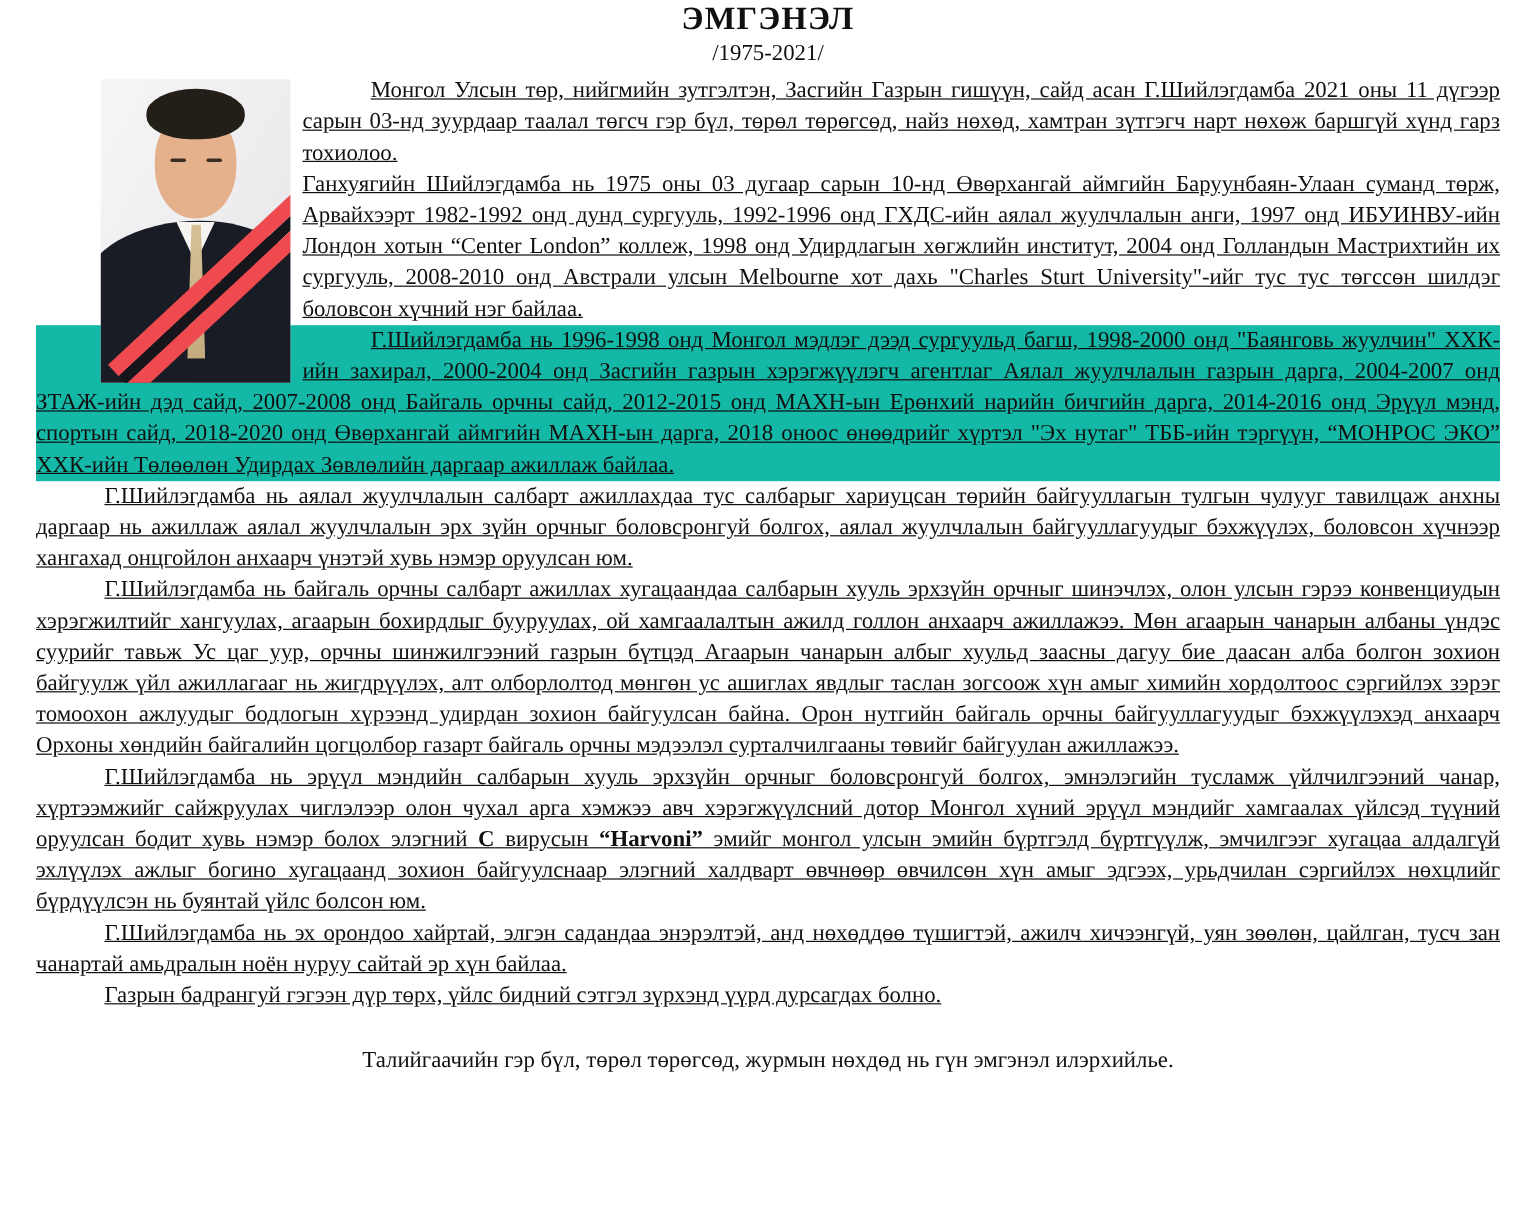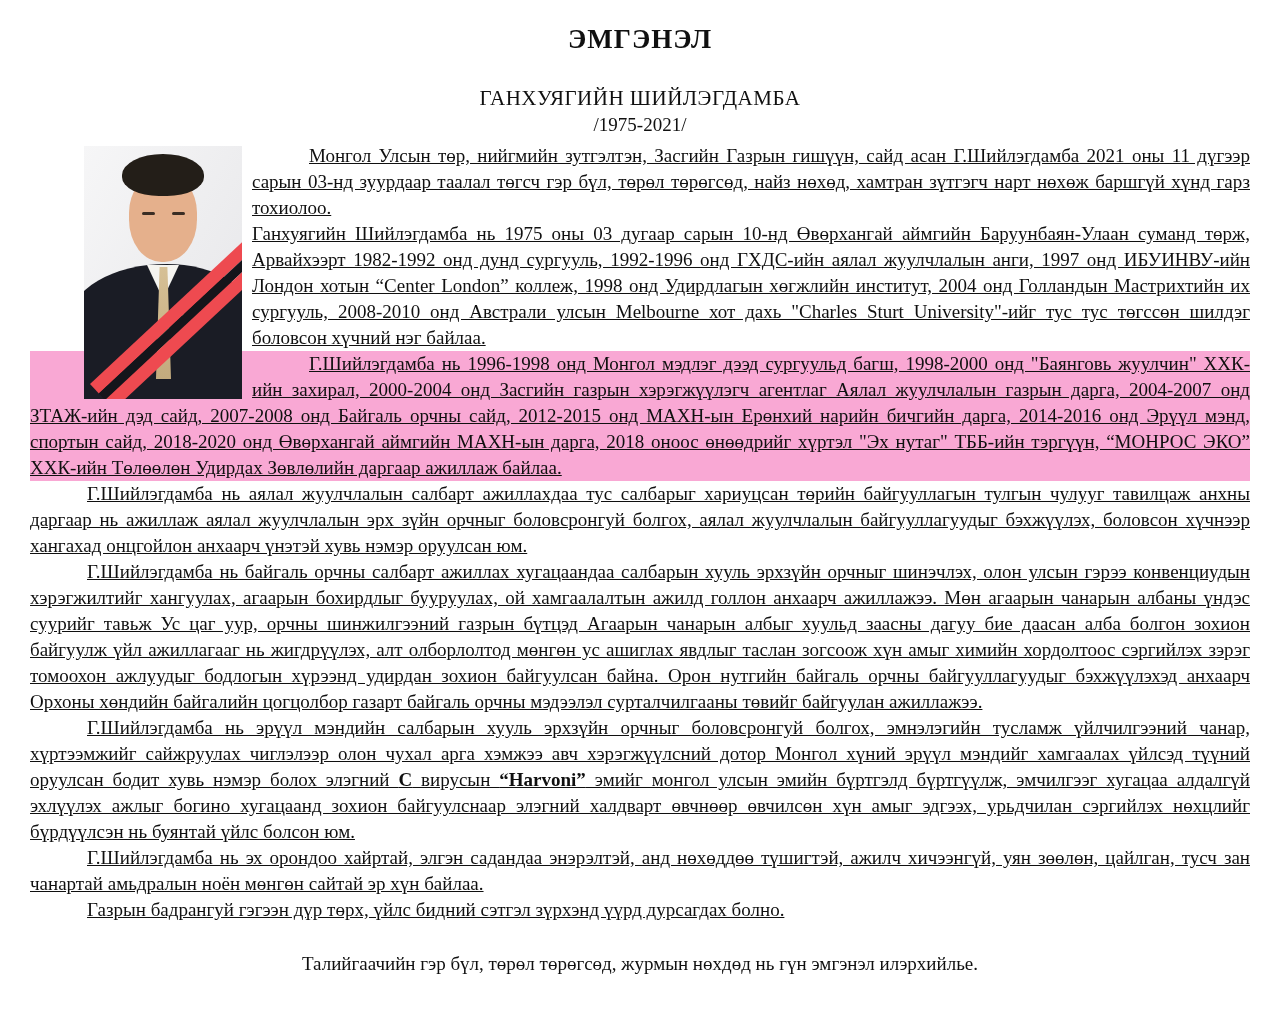--- a/index.html
+++ b/index.html
@@ -8,21 +8,20 @@
     width:1280px;height:1020px;
     background:#ffffff;
     overflow:hidden;
     font-family:"Liberation Serif","DejaVu Serif",serif;
     color:#101010;
   }
   .doc-title{
     text-align:center;
     font-weight:bold;
     font-size:27px;
-    padding-top:24px;
     letter-spacing:1px;
   }
   .person-name{
     text-align:center;
     font-size:21px;
     margin-top:31px;
     letter-spacing:.5px;
   }
   .life-years{
     text-align:center;
@@ -30,21 +29,21 @@
     margin-top:3px;
   }
   .body-text{
     margin:7px 30px 0 30px;
     text-align:justify;
     font-size:19px;
     line-height:26px;
   }
   .para{margin:0;text-decoration:underline;}
   .indent{text-indent:57px;}
-  .hl{background:#f9a8d4;}
+  .hl{background:#14b8a6;}
   .closing{
     text-align:center;
     font-size:19px;
     margin-top:30px;
   }
 
   
   .photo{
     position:relative;
     float:left;
@@ -65,21 +64,20 @@
   .rb{width:100%;}
   .rb.red{height:13px;background:#ee4a50;}
   .rb.dark{height:9px;background:#15151b;}
 </style>
 </head>
 <body>
 
 <div class="page">
 
   <div class="doc-title">ЭМГЭНЭЛ</div>
-  <div class="person-name">ГАНХУЯГИЙН ШИЙЛЭГДАМБА</div>
   <div class="life-years">/1975-2021/</div>
 
   <div class="body-text">
 
     <div class="photo">
       <div class="ph-face"></div>
       <div class="ph-hair"></div>
       <div class="ph-eye l"></div>
       <div class="ph-eye r"></div>
       <div class="ph-suit"></div>
@@ -92,20 +90,20 @@
         <div class="rb red"></div>
       </div>
     </div>
 
     <p class="para indent">Монгол Улсын төр, нийгмийн зутгэлтэн, Засгийн Газрын гишүүн, сайд асан Г.Шийлэгдамба 2021 оны 11 дүгээр сарын 03-нд зуурдаар таалал төгсч гэр бүл, төрөл төрөгсөд, найз нөхөд, хамтран зүтгэгч нарт нөхөж баршгүй хүнд гарз тохиолоо.</p>
     <p class="para">Ганхуягийн Шийлэгдамба нь 1975 оны 03 дугаар сарын 10-нд Өвөрхангай аймгийн Баруунбаян-Улаан суманд төрж, Арвайхээрт 1982-1992 онд дунд сургууль, 1992-1996 онд ГХДС-ийн аялал жуулчлалын анги, 1997 онд ИБУИНВУ-ийн Лондон хотын “Center London” коллеж, 1998 онд Удирдлагын хөгжлийн институт, 2004 онд Голландын Мастрихтийн их сургууль, 2008-2010 онд Австрали улсын Melbourne хот дахь "Charles Sturt University"-ийг тус тус төгссөн шилдэг боловсон хүчний нэг байлаа.</p>
     <p class="para indent hl">Г.Шийлэгдамба нь 1996-1998 онд Монгол мэдлэг дээд сургуульд багш, 1998-2000 онд "Баянговь жуулчин" ХХК-ийн захирал, 2000-2004 онд Засгийн газрын хэрэгжүүлэгч агентлаг Аялал жуулчлалын газрын дарга, 2004-2007 онд ЗТАЖ-ийн дэд сайд, 2007-2008 онд Байгаль орчны сайд, 2012-2015 онд МАХН-ын Ерөнхий нарийн бичгийн дарга, 2014-2016 онд Эрүүл мэнд, спортын сайд, 2018-2020 онд Өвөрхангай аймгийн МАХН-ын дарга, 2018 оноос өнөөдрийг хүртэл "Эх нутаг" ТББ-ийн тэргүүн, “МОНРОС ЭКО” ХХК-ийн Төлөөлөн Удирдах Зөвлөлийн даргаар ажиллаж байлаа.</p>
     <p class="para indent">Г.Шийлэгдамба нь аялал жуулчлалын салбарт ажиллахдаа тус салбарыг хариуцсан төрийн байгууллагын тулгын чулууг тавилцаж анхны даргаар нь ажиллаж аялал жуулчлалын эрх зүйн орчныг боловсронгуй болгох, аялал жуулчлалын байгууллагуудыг бэхжүүлэх, боловсон хүчнээр хангахад онцгойлон анхаарч үнэтэй хувь нэмэр оруулсан юм.</p>
     <p class="para indent">Г.Шийлэгдамба нь байгаль орчны салбарт ажиллах хугацаандаа салбарын хууль эрхзүйн орчныг шинэчлэх, олон улсын гэрээ конвенциудын хэрэгжилтийг хангуулах, агаарын бохирдлыг бууруулах, ой хамгаалалтын ажилд голлон анхаарч ажиллажээ. Мөн агаарын чанарын албаны үндэс суурийг тавьж Ус цаг уур, орчны шинжилгээний газрын бүтцэд Агаарын чанарын албыг хуульд заасны дагуу бие даасан алба болгон зохион байгуулж үйл ажиллагааг нь жигдрүүлэх, алт олборлолтод мөнгөн ус ашиглах явдлыг таслан зогсоож хүн амыг химийн хордолтоос сэргийлэх зэрэг томоохон ажлуудыг бодлогын хүрээнд удирдан зохион байгуулсан байна. Орон нутгийн байгаль орчны байгууллагуудыг бэхжүүлэхэд анхаарч Орхоны хөндийн байгалийн цогцолбор газарт байгаль орчны мэдээлэл сурталчилгааны төвийг байгуулан ажиллажээ.</p>
     <p class="para indent"><span>Г.Шийлэгдамба нь эрүүл мэндийн салбарын хууль эрхзүйн орчныг боловсронгуй болгох, эмнэлэгийн тусламж үйлчилгээний чанар, хүртээмжийг сайжруулах чиглэлээр олон чухал арга хэмжээ авч хэрэгжүүлсний дотор Монгол хүний эрүүл мэндийг хамгаалах үйлсэд түүний оруулсан бодит хувь нэмэр болох элэгний </span><b>C</b><span> вирусын </span><b>“Harvoni”</b><span> эмийг монгол улсын эмийн бүртгэлд бүртгүүлж, эмчилгээг хугацаа алдалгүй эхлүүлэх ажлыг богино хугацаанд зохион байгуулснаар элэгний халдварт өвчнөөр өвчилсөн хүн амыг эдгээх, урьдчилан сэргийлэх нөхцлийг бүрдүүлсэн нь буянтай үйлс болсон юм.</span></p>
-    <p class="para indent">Г.Шийлэгдамба нь эх орондоо хайртай, элгэн садандаа энэрэлтэй, анд нөхөддөө түшигтэй, ажилч хичээнгүй, уян зөөлөн, цайлган, тусч зан чанартай амьдралын ноён мөнгөн сайтай эр хүн байлаа.</p>
+    <p class="para indent">Г.Шийлэгдамба нь эх орондоо хайртай, элгэн садандаа энэрэлтэй, анд нөхөддөө түшигтэй, ажилч хичээнгүй, уян зөөлөн, цайлган, тусч зан чанартай амьдралын ноён нуруу сайтай эр хүн байлаа.</p>
     <p class="para indent">Газрын бадрангуй гэгээн дүр төрх, үйлс бидний сэтгэл зүрхэнд үүрд дурсагдах болно.</p>
 
   </div>
 
   <div class="closing">Талийгаачийн гэр бүл, төрөл төрөгсөд, журмын нөхдөд нь гүн эмгэнэл илэрхийлье.</div>
 
 </div>
 
 </body></html>

